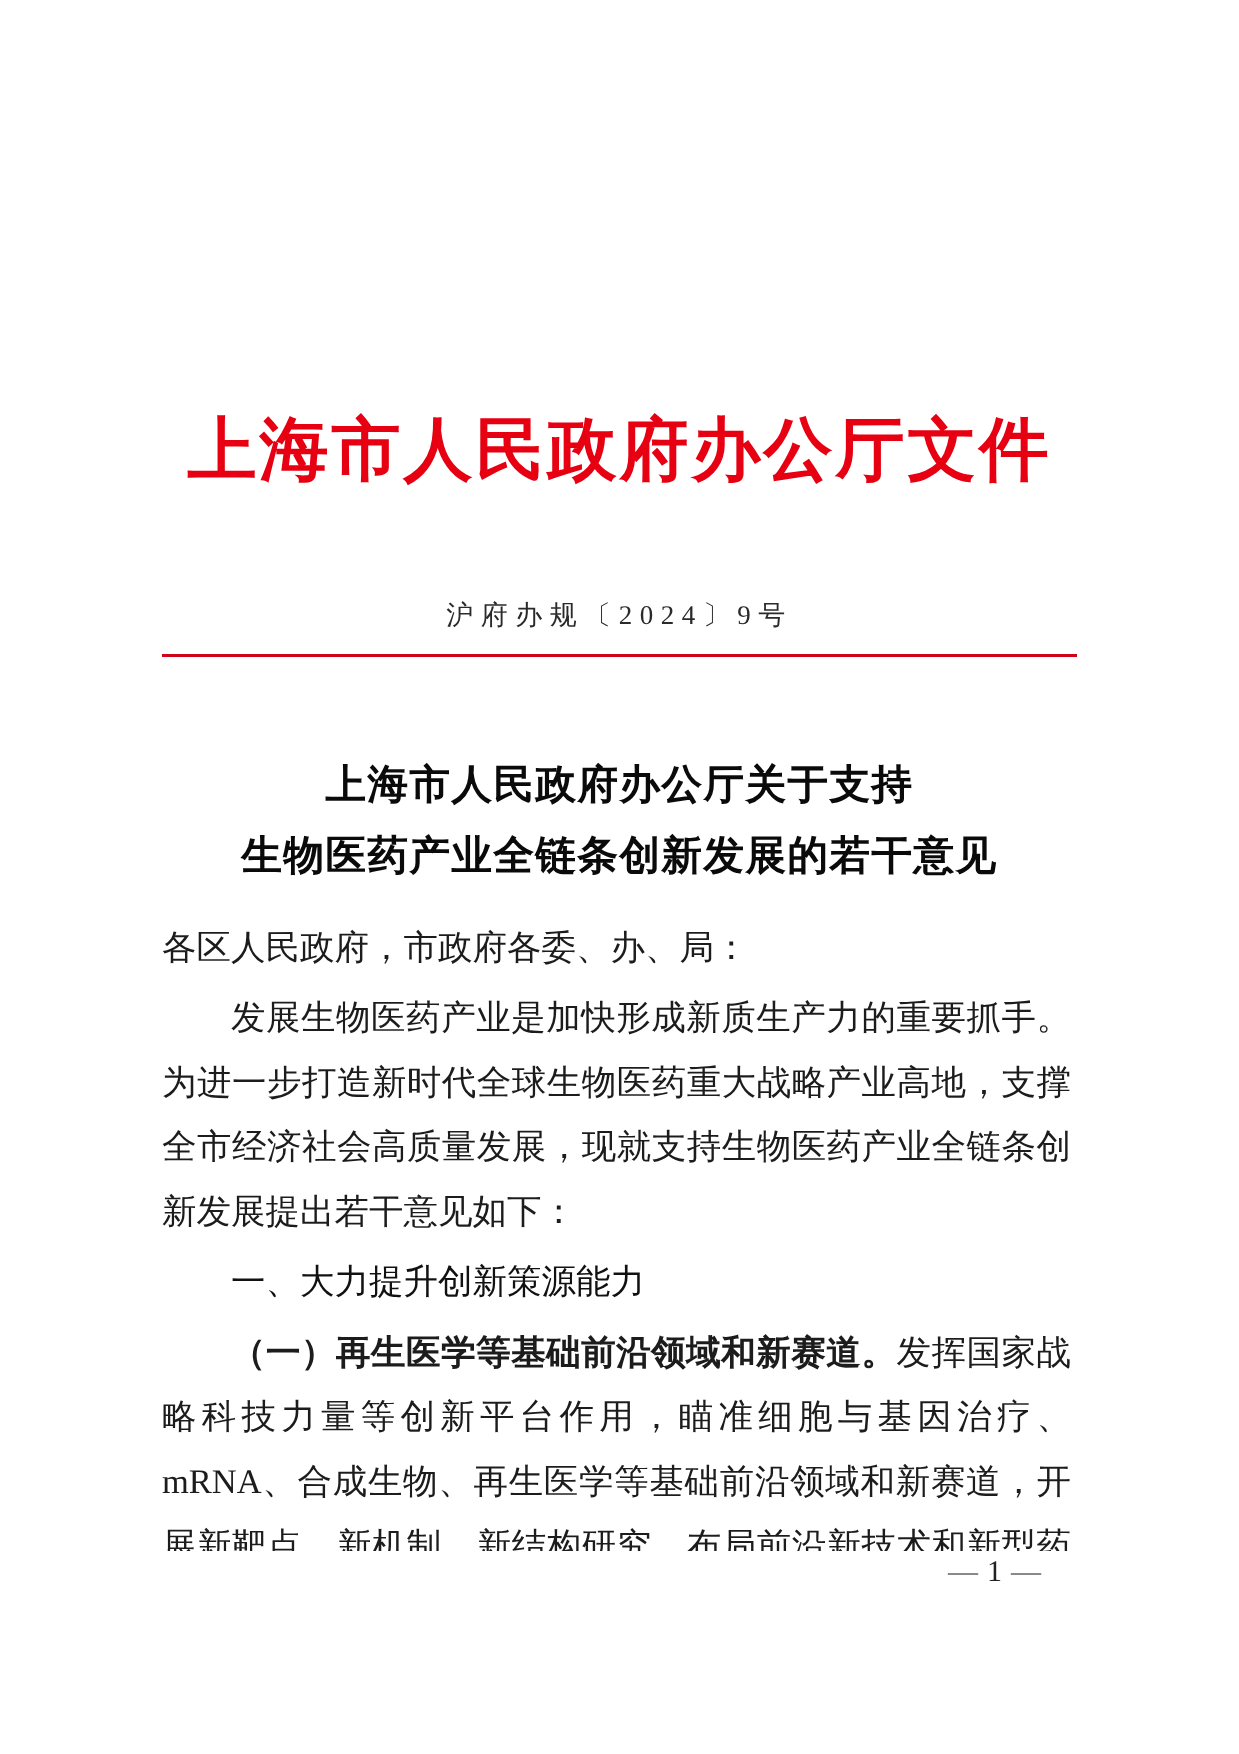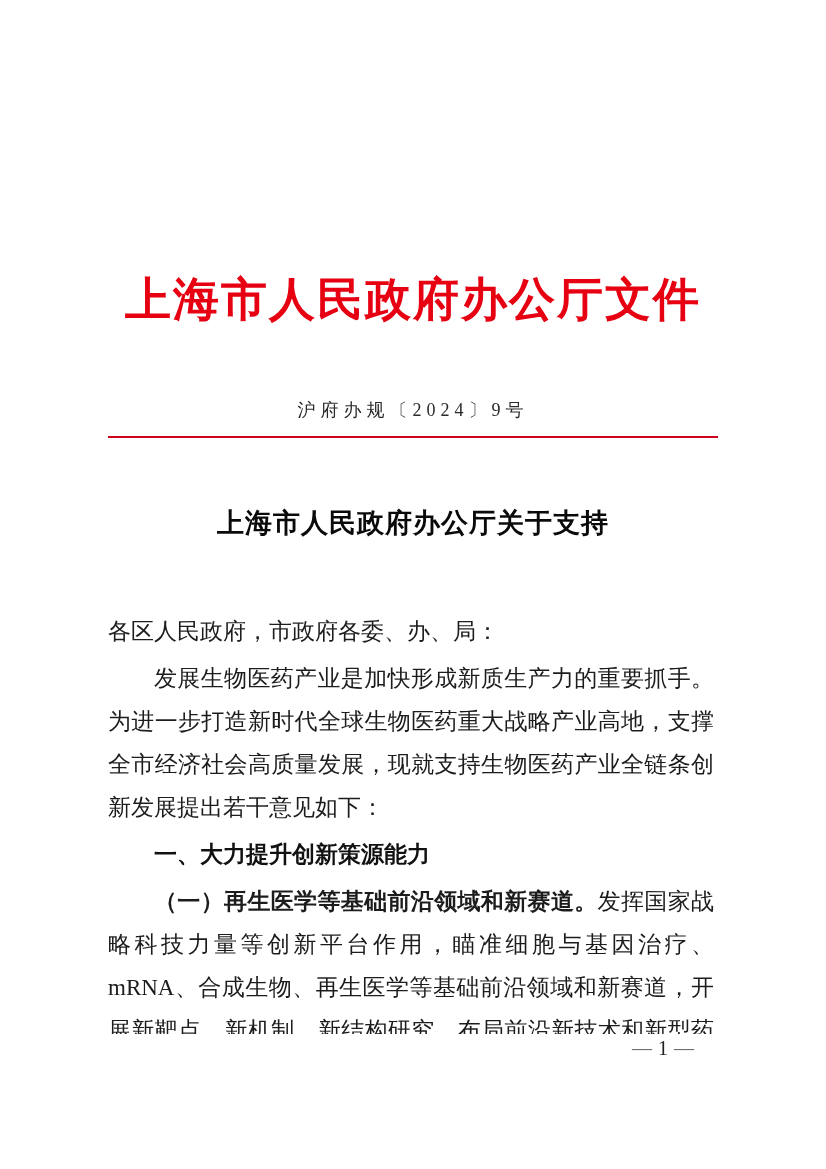--- a/index.html
+++ b/index.html
@@ -69,21 +69,21 @@
     font-size: 23px;
     line-height: 43px;
     text-align: justify;
     text-justify: inter-ideograph;
     color: #1c1c1c;
   }
   .body-text p { margin: 4px; }
   .para { text-indent: 2em; }
   .heading {
     font-family: "Liberation Sans", "DejaVu Sans", sans-serif;
-    font-weight: 700;
+    font-weight: 400;
     color: #111111;
   }
   .lead { font-weight: 700; }
   .page-number {
     position: absolute;
     top: 1036px;
     right: 126px;
     font-size: 20px;
     line-height: 24px;
     color: #222222;
@@ -97,20 +97,21 @@
 <div class="page">
 
   <div class="letterhead">上海市人民政府办公厅文件</div>
 
   <div class="doc-number">沪府办规〔2024〕9号</div>
 
   <div class="red-rule"></div>
 
   <div class="doc-title">
     <div>上海市人民政府办公厅关于支持</div>
+    <div>生物医药产业全链条创新发展的若干意见</div>
   </div>
 
   <div class="body-text">
     <p class="salutation">各区人民政府，市政府各委、办、局：</p>
     <p class="para">发展生物医药产业是加快形成新质生产力的重要抓手。为进一步打造新时代全球生物医药重大战略产业高地，支撑全市经济社会高质量发展，现就支持生物医药产业全链条创新发展提出若干意见如下：</p>
     <p class="para heading">一、大力提升创新策源能力</p>
     <p class="para"><span class="lead">（一）再生医学等基础前沿领域和新赛道。</span><span>发挥国家战略科技力量等创新平台作用，瞄准细胞与基因治疗、mRNA、合成生物、再生医学等基础前沿领域和新赛道，开展新靶点、新机制、新结构研究，布局前沿新技术和新型药物攻关。加强高端医疗器械、先进</span></p>
   </div>
 
   <div class="page-number">

